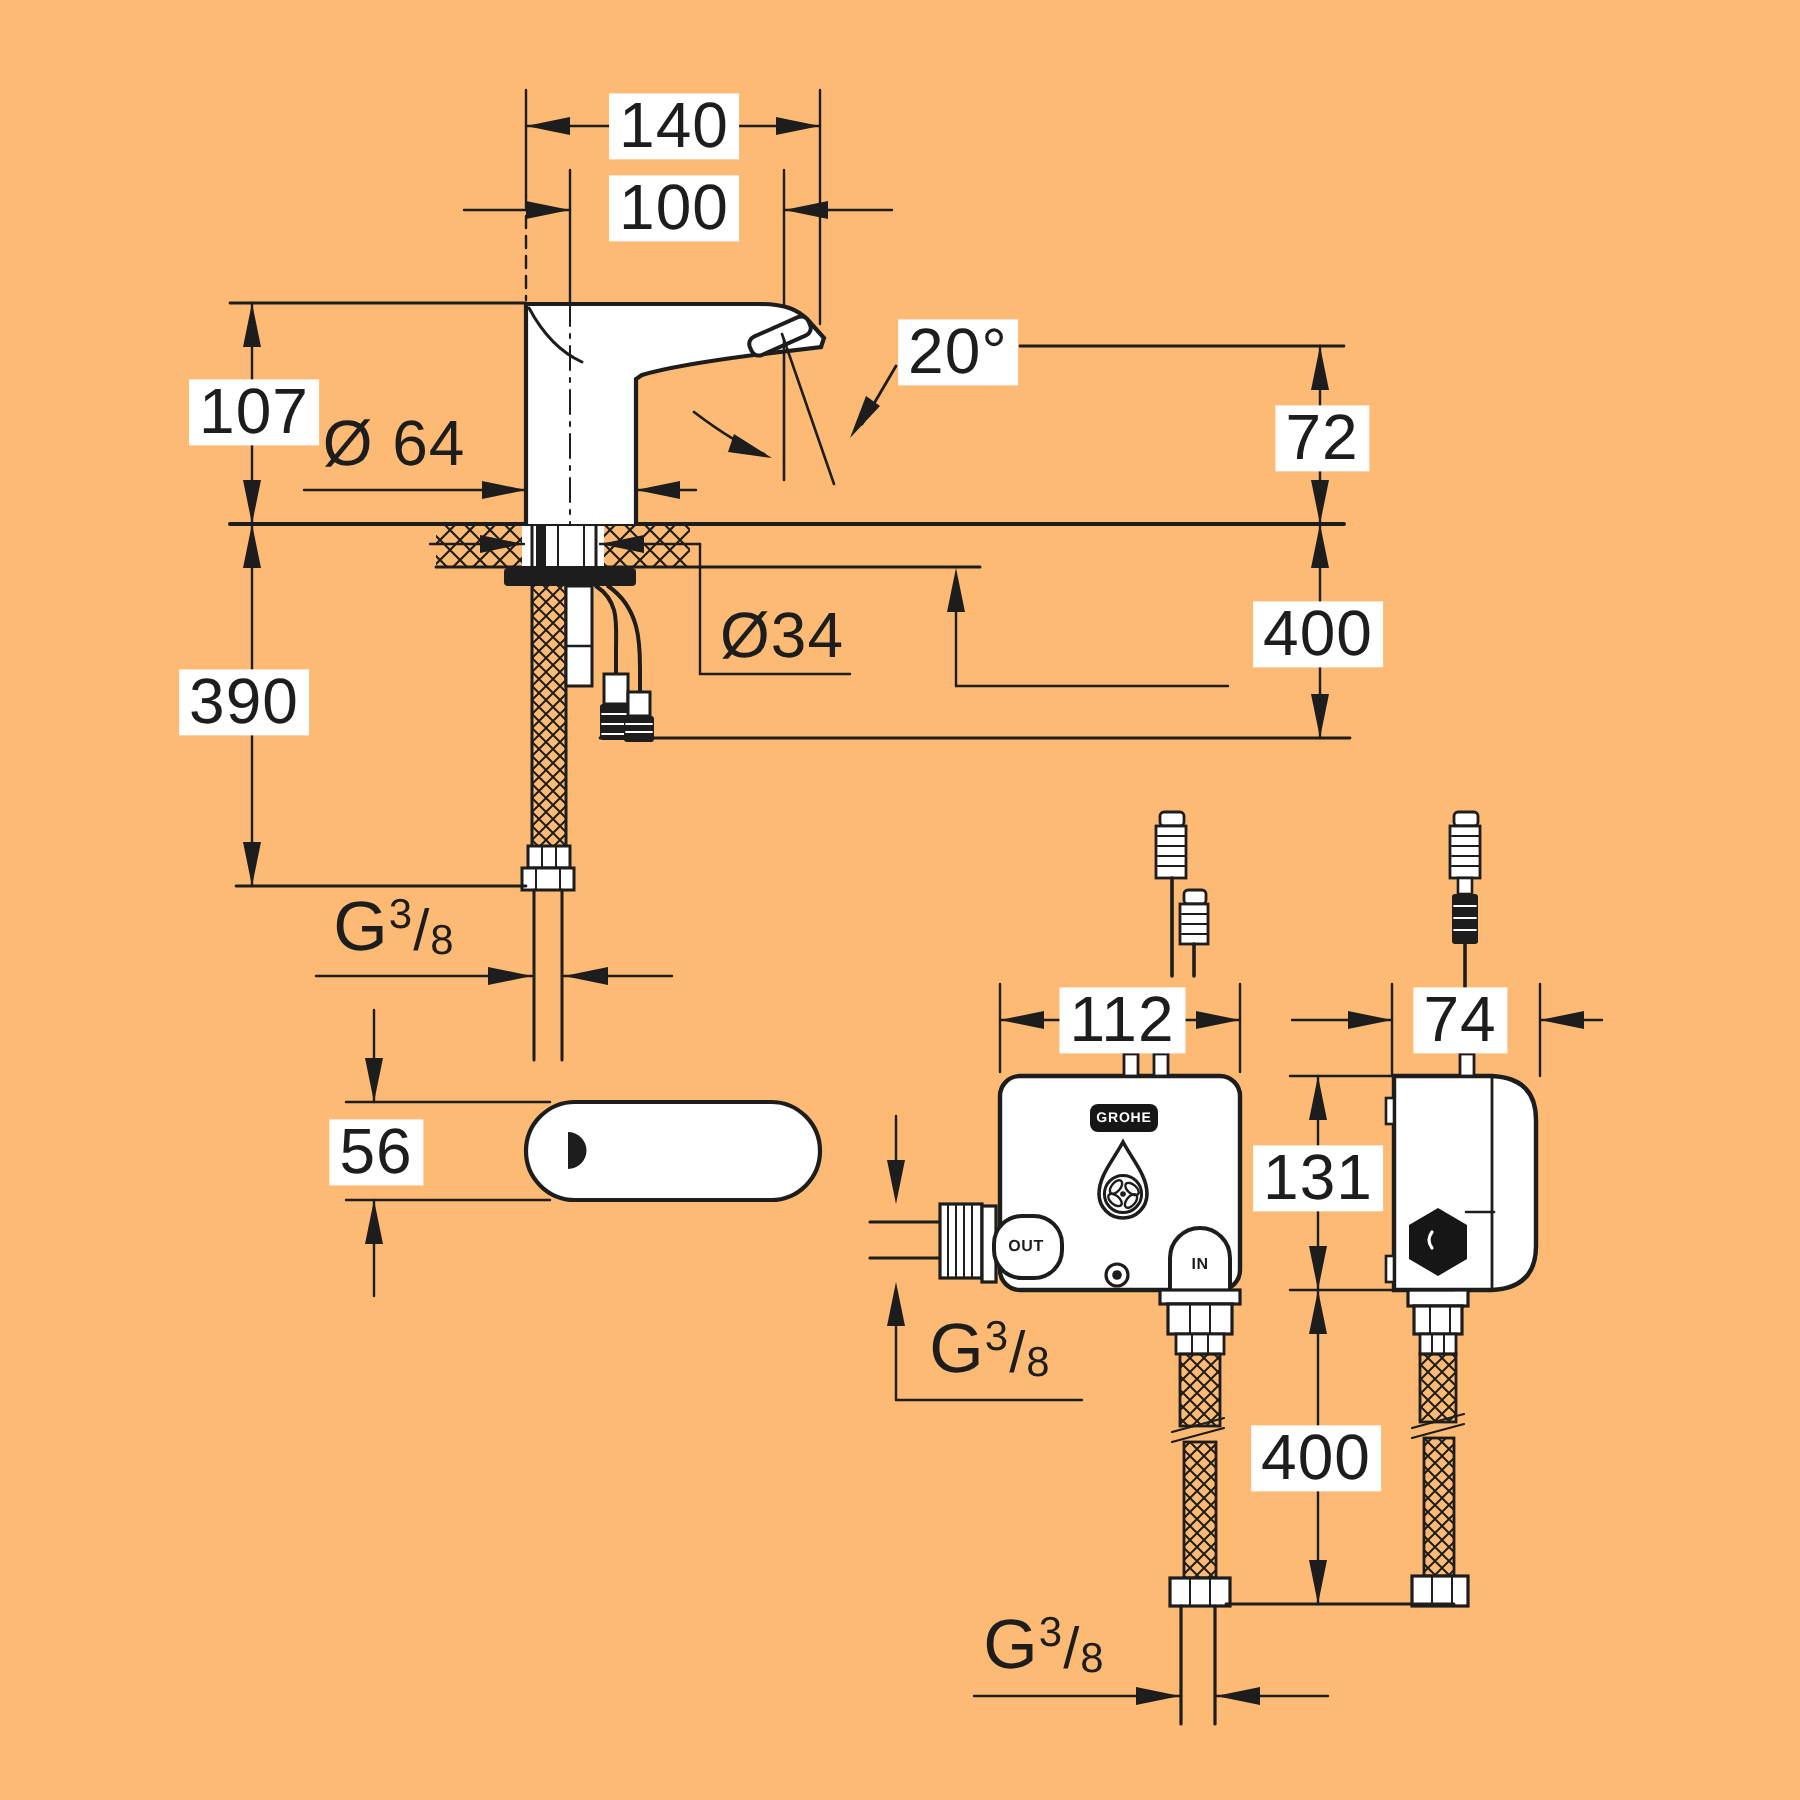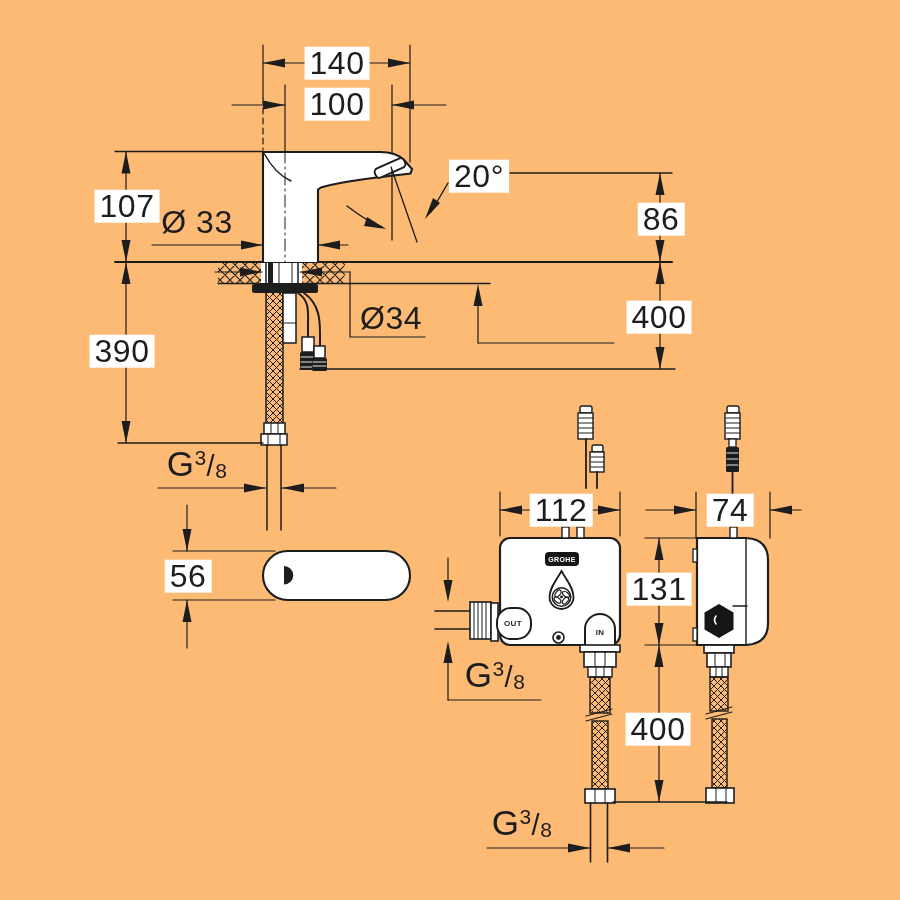--- a/index.html
+++ b/index.html
@@ -274,23 +274,23 @@
     <line x1="487" y1="848" x2="590" y2="848"></line>
     <line x1="608" y1="848" x2="664" y2="848"></line>
     <polygon points="590,848 568,843.5 568,852.5" fill="#1d1d1d" stroke="none"></polygon>
     <polygon points="608,848 630,843.5 630,852.5" fill="#1d1d1d" stroke="none"></polygon>
   </g>
 </svg>
 
 <div class="label bg" style="left:337px;top:63px">140</div>
 <div class="label bg" style="left:337px;top:104px">100</div>
 <div class="label bg" style="left:127px;top:206px">107</div>
-<div class="label" style="left:197px;top:222px">Ø 33</div>
+<div class="label" style="left:197px;top:222px">Ø 64</div>
 <div class="label bg" style="left:479px;top:176px">20°</div>
-<div class="label bg" style="left:661px;top:219px">86</div>
+<div class="label bg" style="left:661px;top:219px">72</div>
 <div class="label" style="left:391px;top:318px">Ø34</div>
 <div class="label bg" style="left:659px;top:317px">400</div>
 <div class="label bg" style="left:122px;top:351px">390</div>
 <div class="label bg" style="left:188px;top:576px">56</div>
 <div class="label bg" style="left:561px;top:510px">112</div>
 <div class="label bg" style="left:730px;top:510px">74</div>
 <div class="label bg" style="left:659px;top:589px">131</div>
 <div class="label bg" style="left:658px;top:729px">400</div>
 
 <div class="label gthread" style="left:197px;top:464px">

